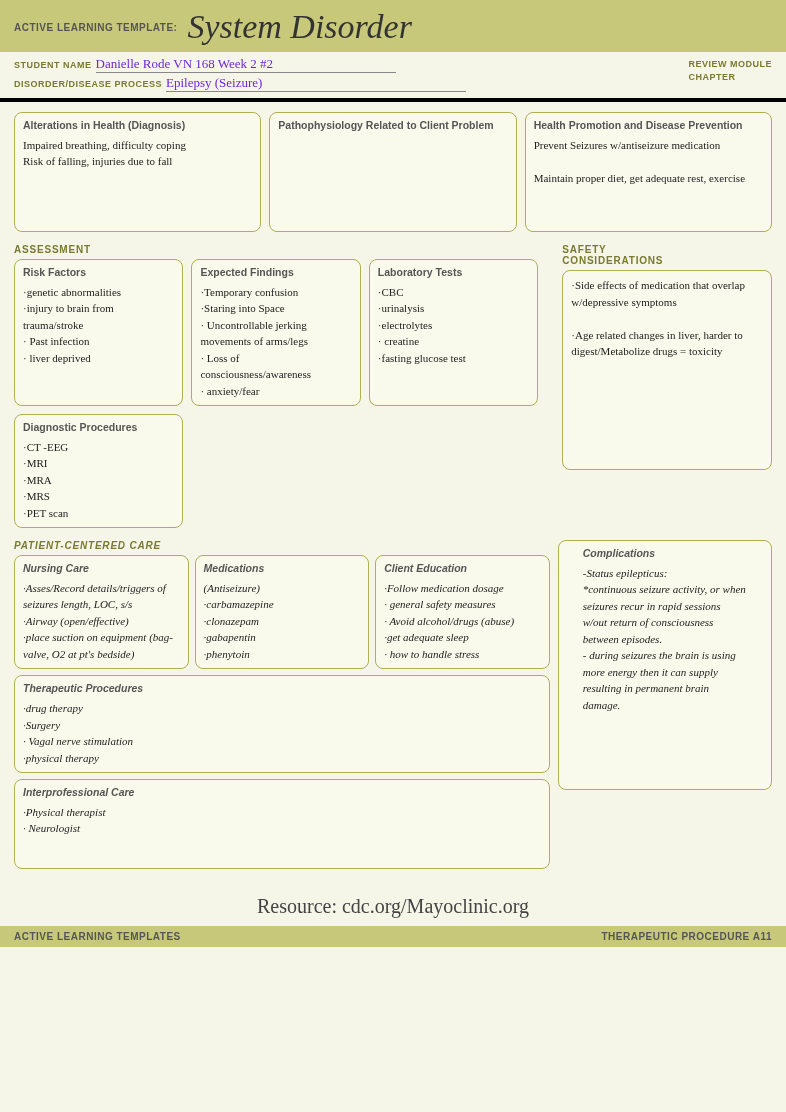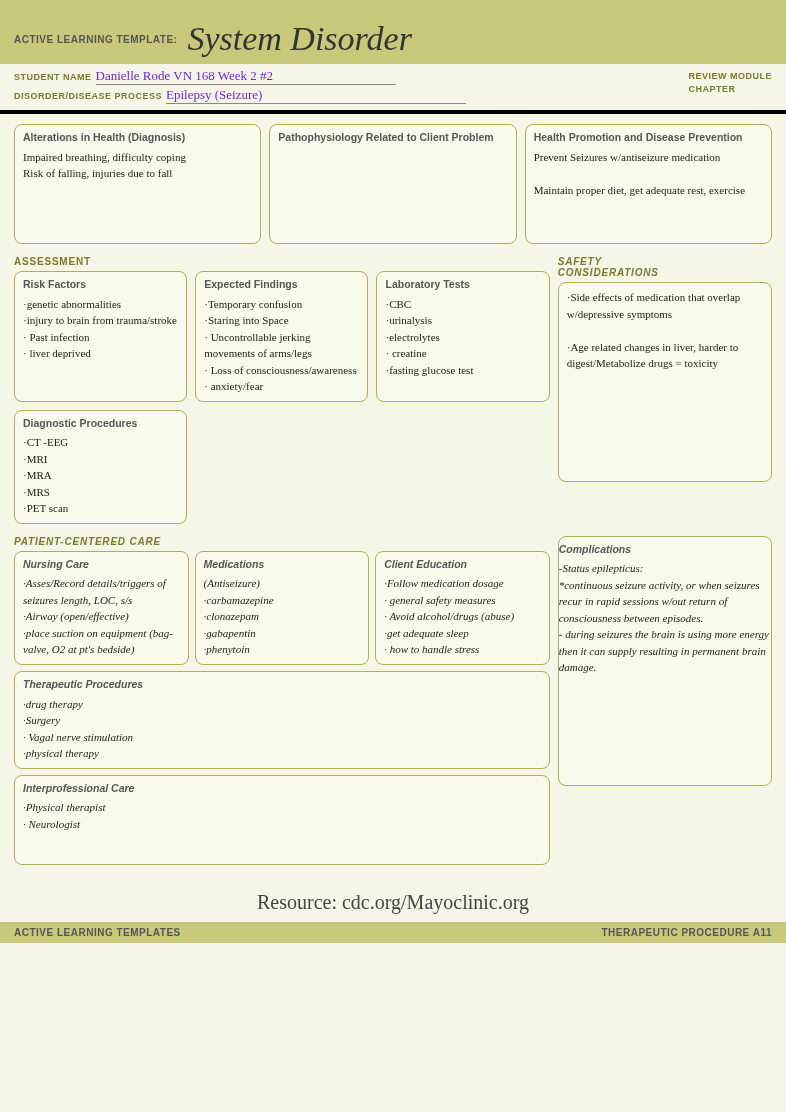--- a/index.html
+++ b/index.html
@@ -9,21 +9,21 @@
       background: #f5f5e8;
       font-family: Arial, sans-serif;
       font-size: 11px;
       color: #333;
       position: relative;
     }
 
     
     .header {
       background: #c8c87a;
-      padding: 20px 14px 6px 14px;
+      padding: 8px 14px 6px 14px;
       display: flex;
       align-items: center;
       gap: 10px;
     }
     .header-label {
       font-size: 10px;
       font-weight: bold;
       color: #555;
       letter-spacing: 0.5px;
       text-transform: uppercase;
@@ -99,21 +99,21 @@
     .box-content {
       font-size: 11px;
       font-family: 'Segoe Script', 'Brush Script MT', cursive;
       color: #222;
       line-height: 1.5;
     }
 
     
     .assessment-section {
       display: flex;
-      gap: 8px;
+      gap: 24px;
       padding: 6px 14px 6px 14px;
       justify-content: space-between;
     }
     .assessment-main {
       flex: 2.5;
     }
     .assessment-side {
       flex: 1;
     }
     .section-header {
@@ -174,21 +174,21 @@
       border: 1.5px solid #b0b050;
       border-radius: 8px;
       padding: 6px 8px;
       background: #fafaec;
       min-height: 90px;
     }
 
     .complications-box {
       border: 1.5px solid #b0b050;
       border-radius: 8px;
-      padding: 6px 0;
+      padding: 6px 24px;
       background: #fafaec;
       min-height: 250px;
     }
 
     
     .resource-section {
       text-align: center;
       padding: 14px 0 4px 0;
     }
     .resource-text {
@@ -290,21 +290,21 @@
         <div class="box-title">Diagnostic Procedures</div>
         <div class="box-content" style="white-space:pre-line;">·CT        -EEG
 ·MRI
 ·MRA
 ·MRS
 ·PET scan</div>
       </div>
     </div>
   </div>
   <div class="assessment-side">
-    <div class="section-header" style="white-space:pre-line;font-style:italic;">SAFETY
+    <div class="section-header" style="white-space:pre-line;">SAFETY
 CONSIDERATIONS</div>
     <div class="safety-box">
       <div class="box-content" style="white-space:pre-line;">·Side effects of medication that overlap w/depressive symptoms
 
 ·Age related changes in liver, harder to digest/Metabolize drugs = toxicity</div>
     </div>
   </div>
 </div>
 
 <div class="care-section">

